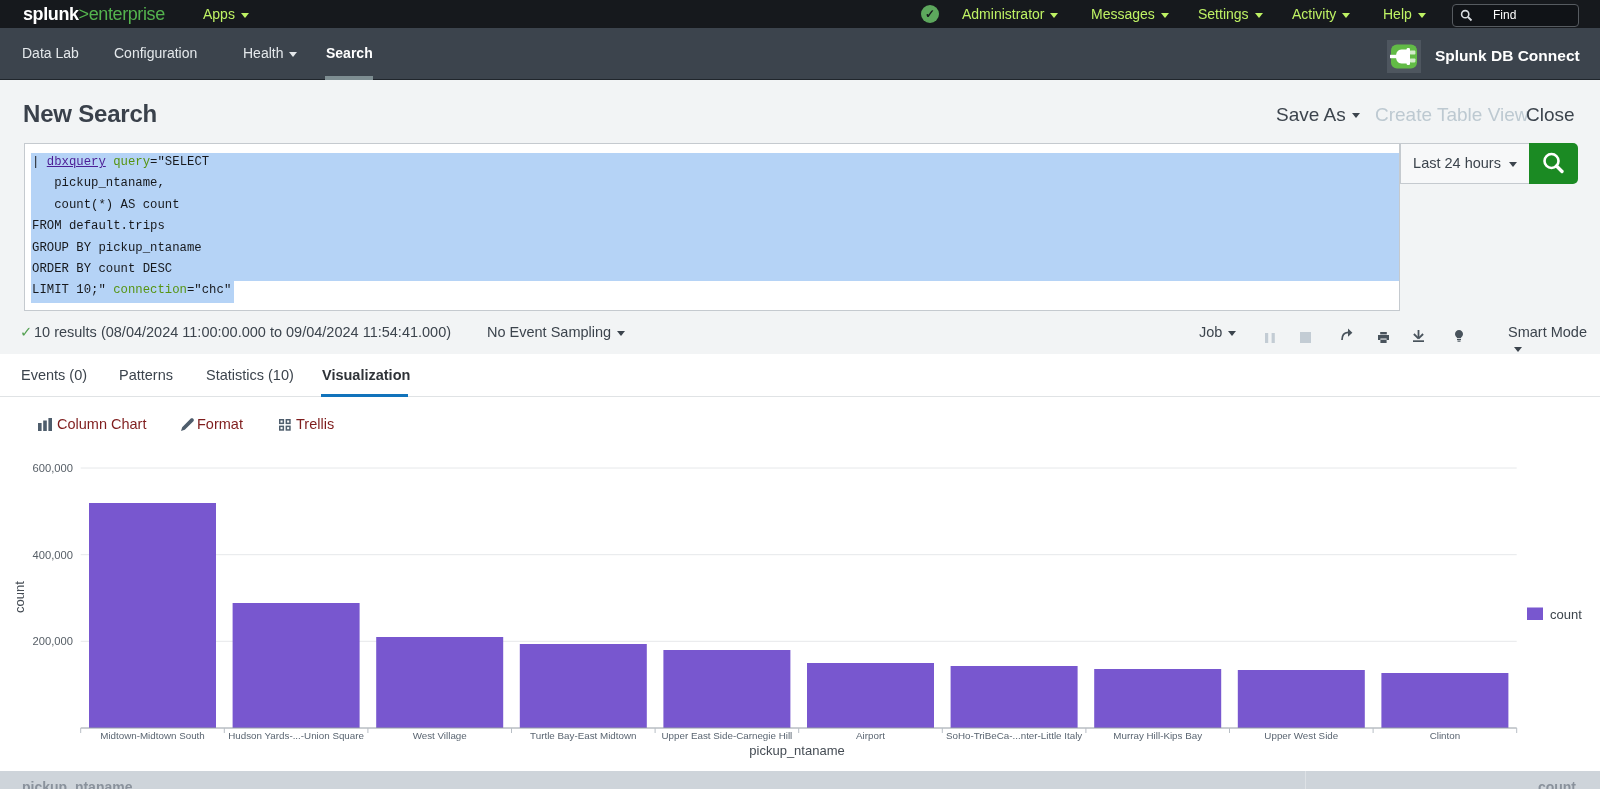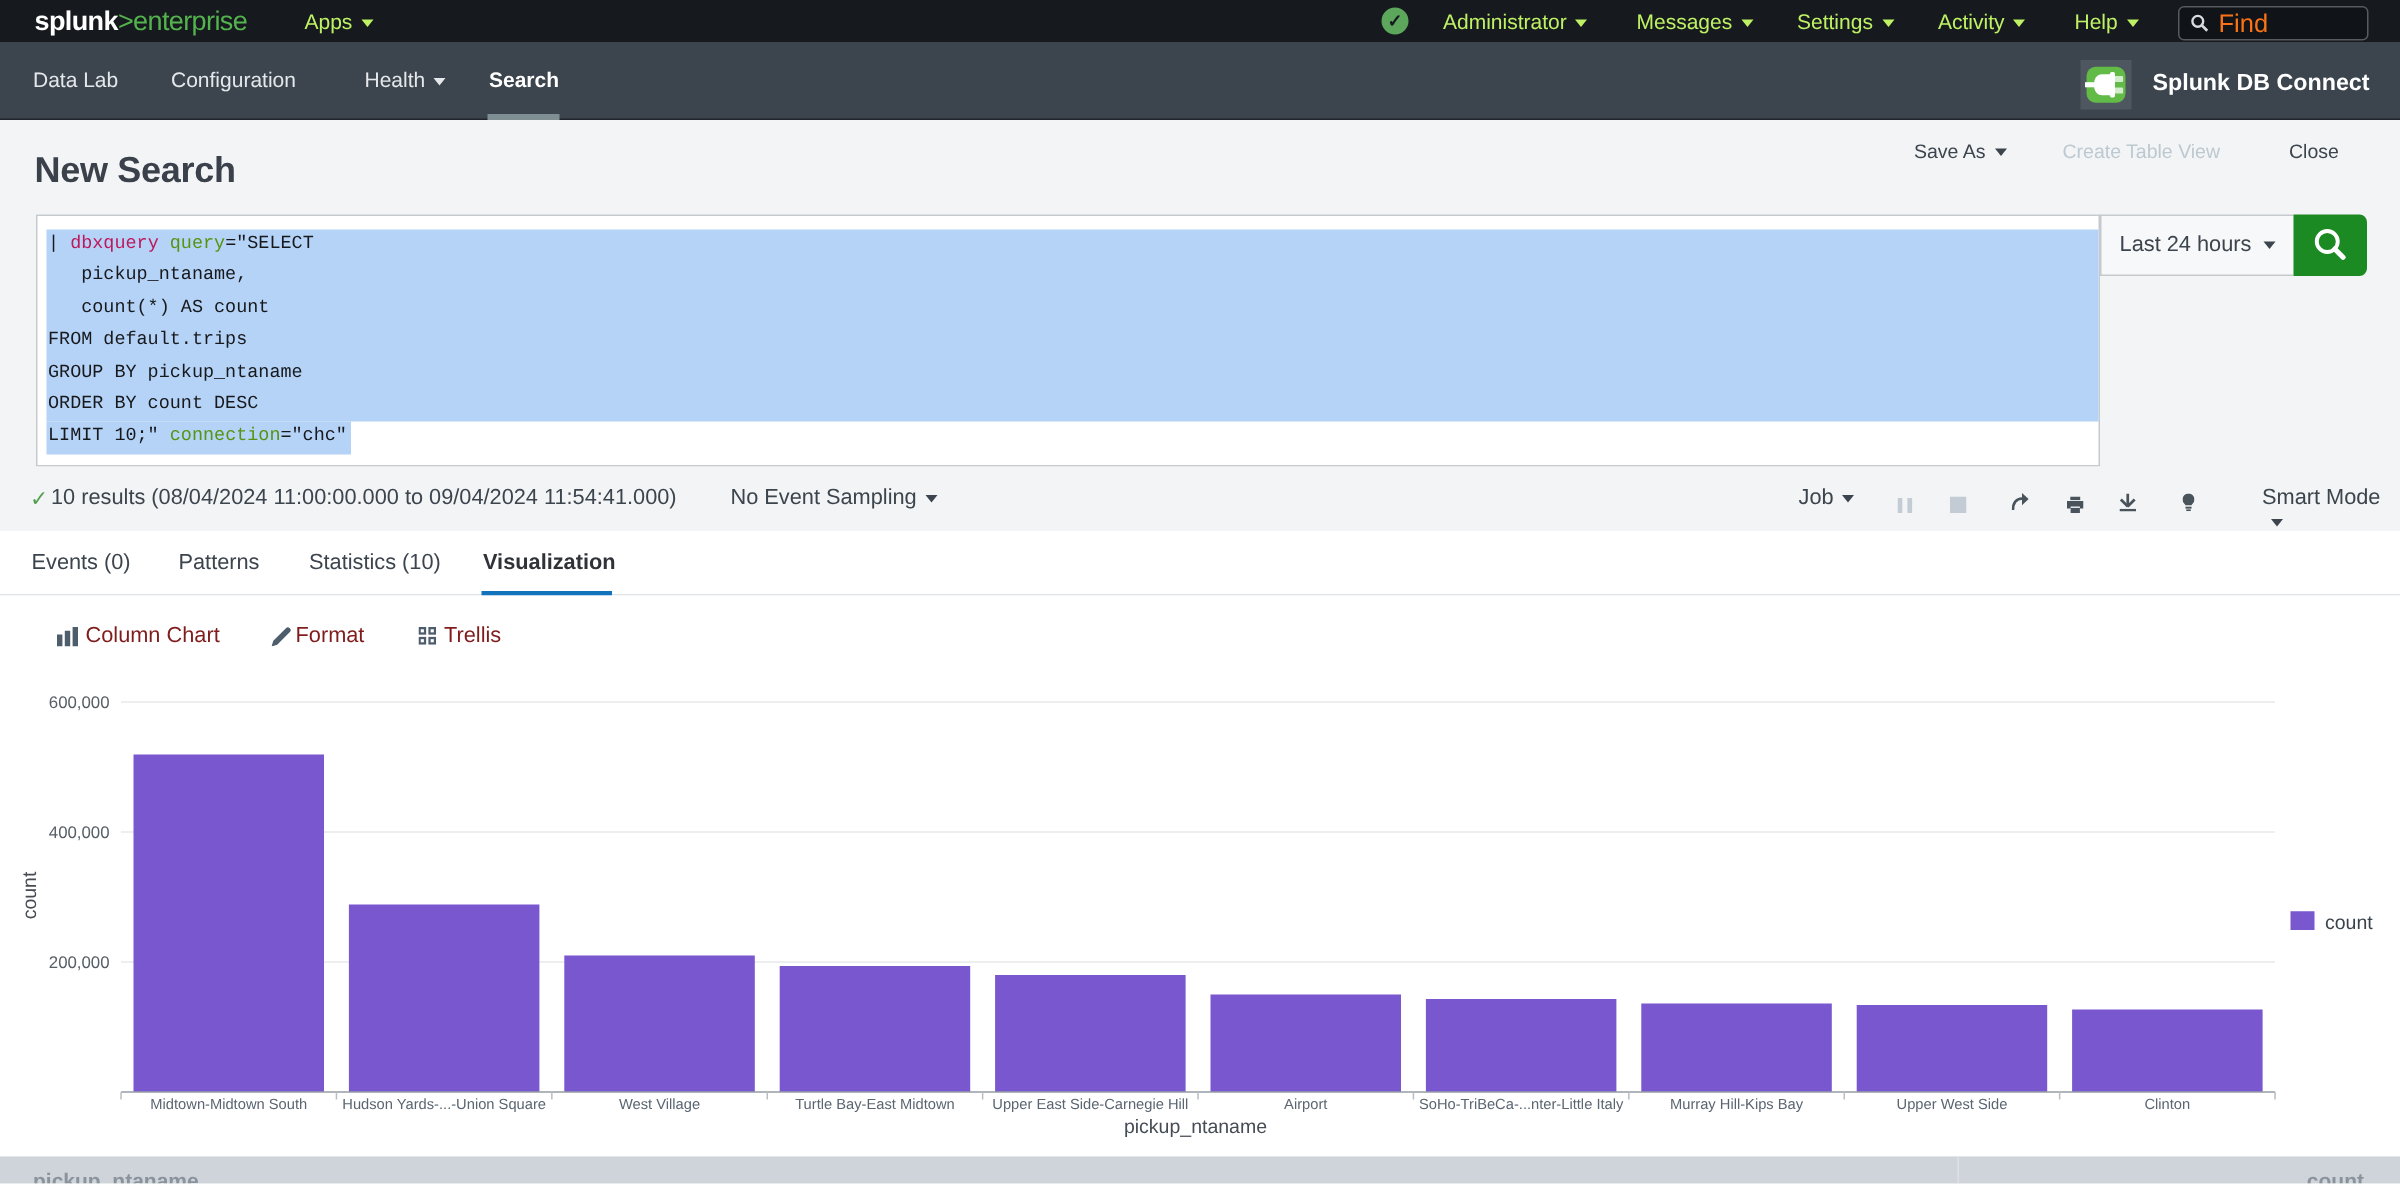--- a/index.html
+++ b/index.html
@@ -8,40 +8,40 @@
   .abs { position:absolute; }
   .caret { display:inline-block; width:0; height:0; border-left:4.5px solid transparent; border-right:4.5px solid transparent; border-top:5px solid currentColor; vertical-align:middle; margin-left:6px; }
 
   
   #topbar { position:absolute; left:0; top:0; width:1600px; height:28px; background:#16191d; color:#c8cdd2; font-size:14px; }
   #logo { position:absolute; left:23px; top:4px; font-size:18px; letter-spacing:-0.4px; }
   #logo .sp { color:#ffffff; font-weight:bold; }
   #logo .en { color:#54b34e; font-weight:normal; }
   .topitem { position:absolute; top:6px; color:#bef264; }
   #chk { position:absolute; left:921px; top:5px; width:18px; height:18px; border-radius:50%; background:#5da75d; color:#171a1e; font-size:12px; text-align:center; line-height:18px; font-weight:bold; }
-  #findbox { position:absolute; left:1452px; top:4px; width:127px; height:23px; background:#101317; border:1px solid #565b60; border-radius:4px; color:#f97316; font-size:17px; line-height:21px; padding-left:26px; }
+  #findbox { position:absolute; left:1452px; top:4px; width:127px; height:23px; background:#101317; border:1px solid #565b60; border-radius:4px; color:#ffffff; font-size:12px; line-height:21px; padding-left:40px; }
   #findbox svg { position:absolute; left:7px; top:4px; }
 
   
   #navbar { position:absolute; left:0; top:28px; width:1600px; height:51.5px; background:#3c444d; color:#e4e8eb; font-size:14px; border-bottom:1.5px solid #20262c; }
   .navitem { position:absolute; top:17px; }
   #nav-underline { position:absolute; left:325px; top:48px; width:48px; height:3.5px; background:#7e8e92; z-index:3; }
   #appicon { position:absolute; left:1387px; top:12px; width:34px; height:33px; background:#4e565f; }
   #apptitle { position:absolute; left:1435px; top:19px; color:#ffffff; font-size:15.5px; font-weight:bold; }
 
   
   #h1 { position:absolute; left:23px; top:100px; font-size:24px; color:#3a414b; font-weight:bold; letter-spacing:-0.2px; }
-  .hlink { position:absolute; top:93px; font-size:13px; color:#3c444d; }
+  .hlink { position:absolute; top:104px; font-size:19px; color:#3c444d; }
 
   
   #searchbox { position:absolute; left:24px; top:143px; width:1376px; height:168px; background:#ffffff; border:1px solid #c5cacf; }
   #selbg1 { position:absolute; left:6px; top:9px; width:1368px; height:128.4px; background:#b5d3f6; }
   #selbg2 { position:absolute; left:6px; top:137.4px; width:203px; height:21.4px; background:#b5d3f6; }
   #code { position:absolute; left:7px; top:8px; font-family:"Liberation Mono", monospace; font-size:12.3px; line-height:21.4px; white-space:pre; color:#17191d; }
-  #code .kb { color:#be185d; }
+  #code .kb { color:#4c1d95;text-decoration:underline; }
   #code .kg { color:#569412; }
   #timepicker { position:absolute; left:1400px; top:143px; width:129px; height:41px; background:#f7f8f9; border:1px solid #c5cacf; border-right:none; color:#3c444d; font-size:14.5px; text-align:center; line-height:39px; }
   #searchbtn { position:absolute; left:1529px; top:143px; width:49px; height:41px; background:#1b8a23; border-radius:0 5px 5px 0; }
 
   
   #resultsbar { position:absolute; left:0; top:311px; width:1600px; height:43px; background:#f2f4f5; color:#3c444d; font-size:14.5px; }
   #resultsbar .rtxt { position:absolute; top:13px; }
 
   
   #tabs { position:absolute; left:0; top:354px; width:1600px; height:43px; background:#ffffff; border-bottom:1px solid #e0e3e5; font-size:14.5px; color:#3c444d; }

